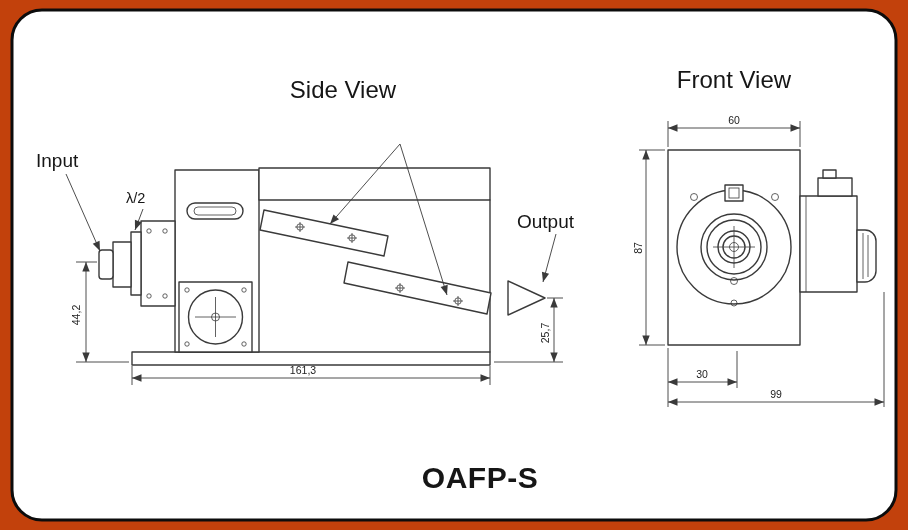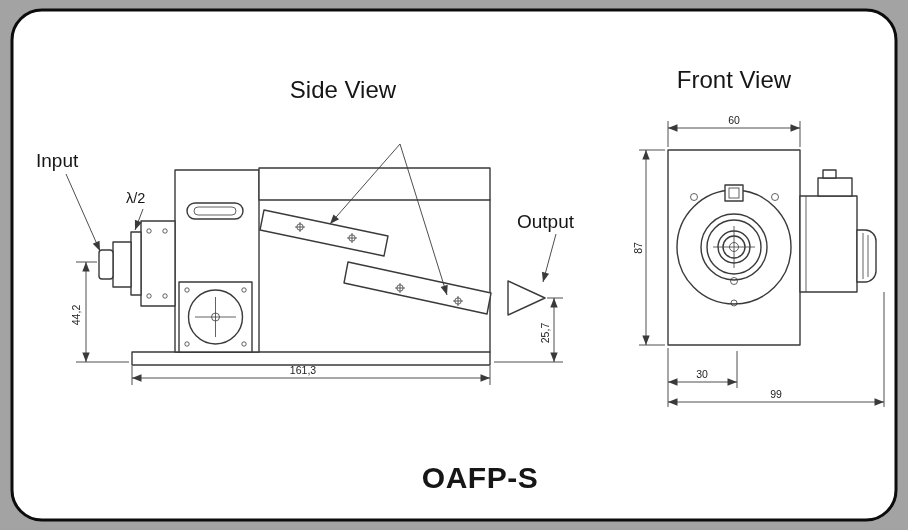--- a/index.html
+++ b/index.html
@@ -1,16 +1,16 @@
 <!DOCTYPE html>
 <html style="--line: #3a3a3a;"><head>
 <meta charset="utf-8">
 <style>
   html,body{margin:0;padding:0;background:#ffffff;}
-  .canvas{position:relative;width:908px;height:530px;background:#a3a3a3;overflow:hidden;}
+  .canvas{position:relative;width:908px;height:530px;background:#c2410c;overflow:hidden;}
   svg{display:block;}
   .ln{fill:none;stroke:var(--line,#3a3a3a);stroke-width:1.4;stroke-linejoin:round;stroke-linecap:round;}
   .lnf{fill:#ffffff;stroke:var(--line,#3a3a3a);stroke-width:1.4;stroke-linejoin:round;}
   .thin{fill:none;stroke:var(--line,#3a3a3a);stroke-width:0.8;}
   .dim{fill:none;stroke:var(--line,#3a3a3a);stroke-width:0.9;}
   text{fill:#161616;font-family:"Liberation Sans",sans-serif;}
   .view-title{font-size:24px;}
   .lbl{font-size:19px;}
   .small-lbl{font-size:14.5px;}
   .dim-t{font-size:10.5px;fill:#222222;}

